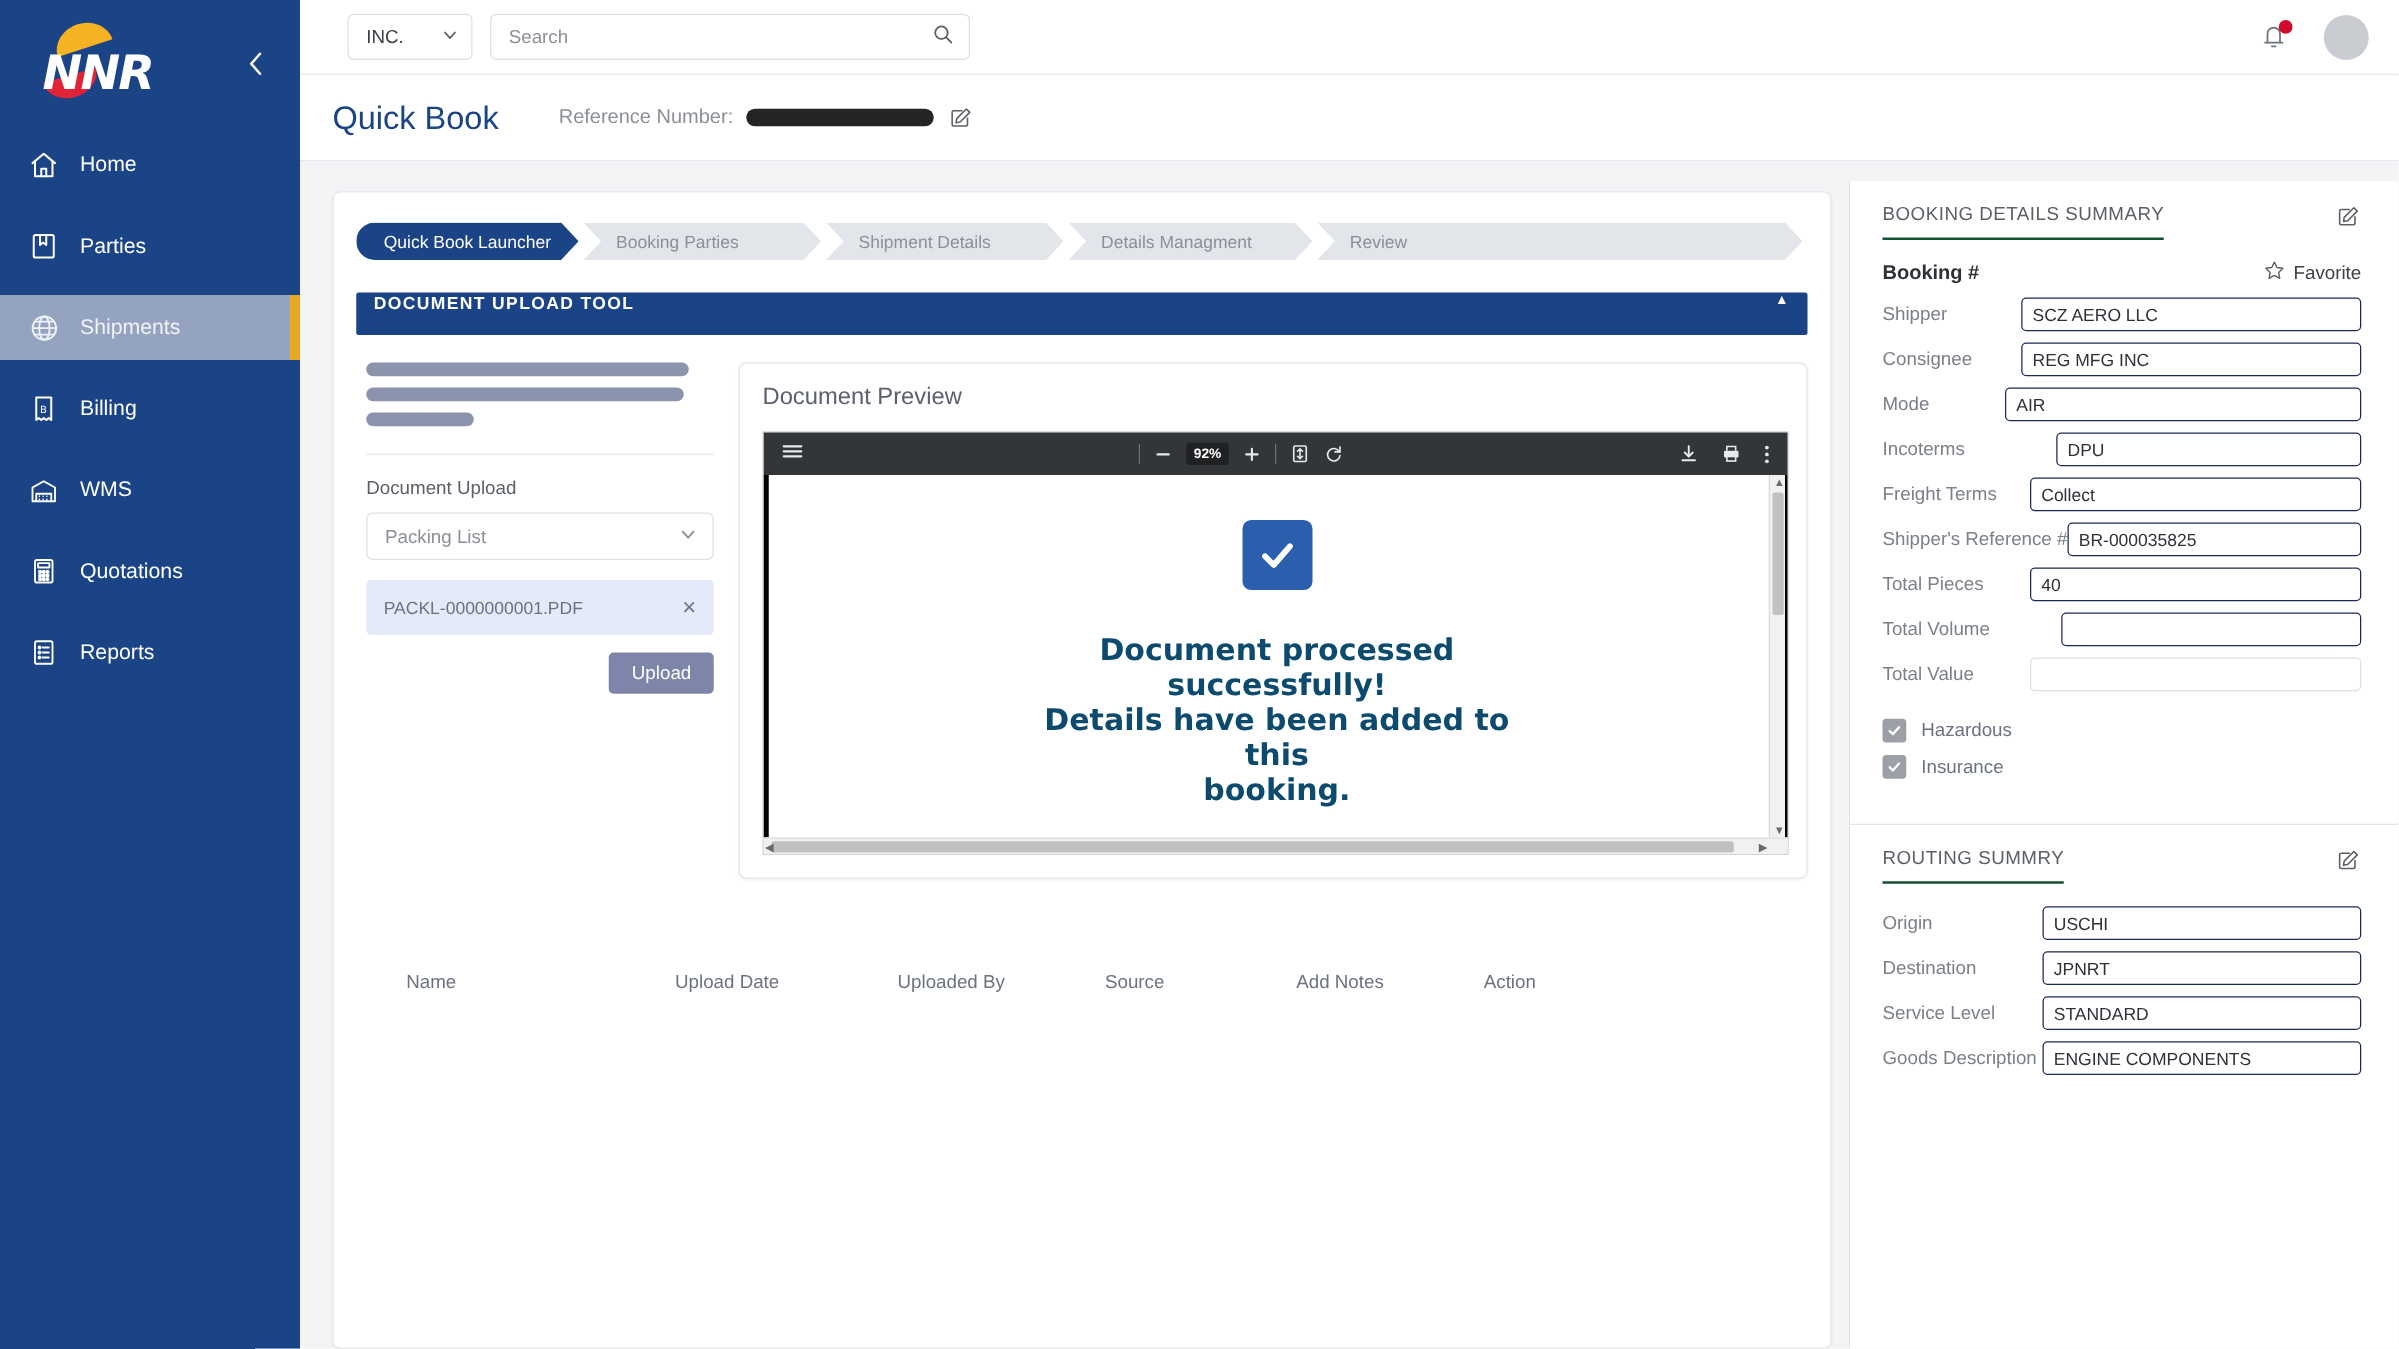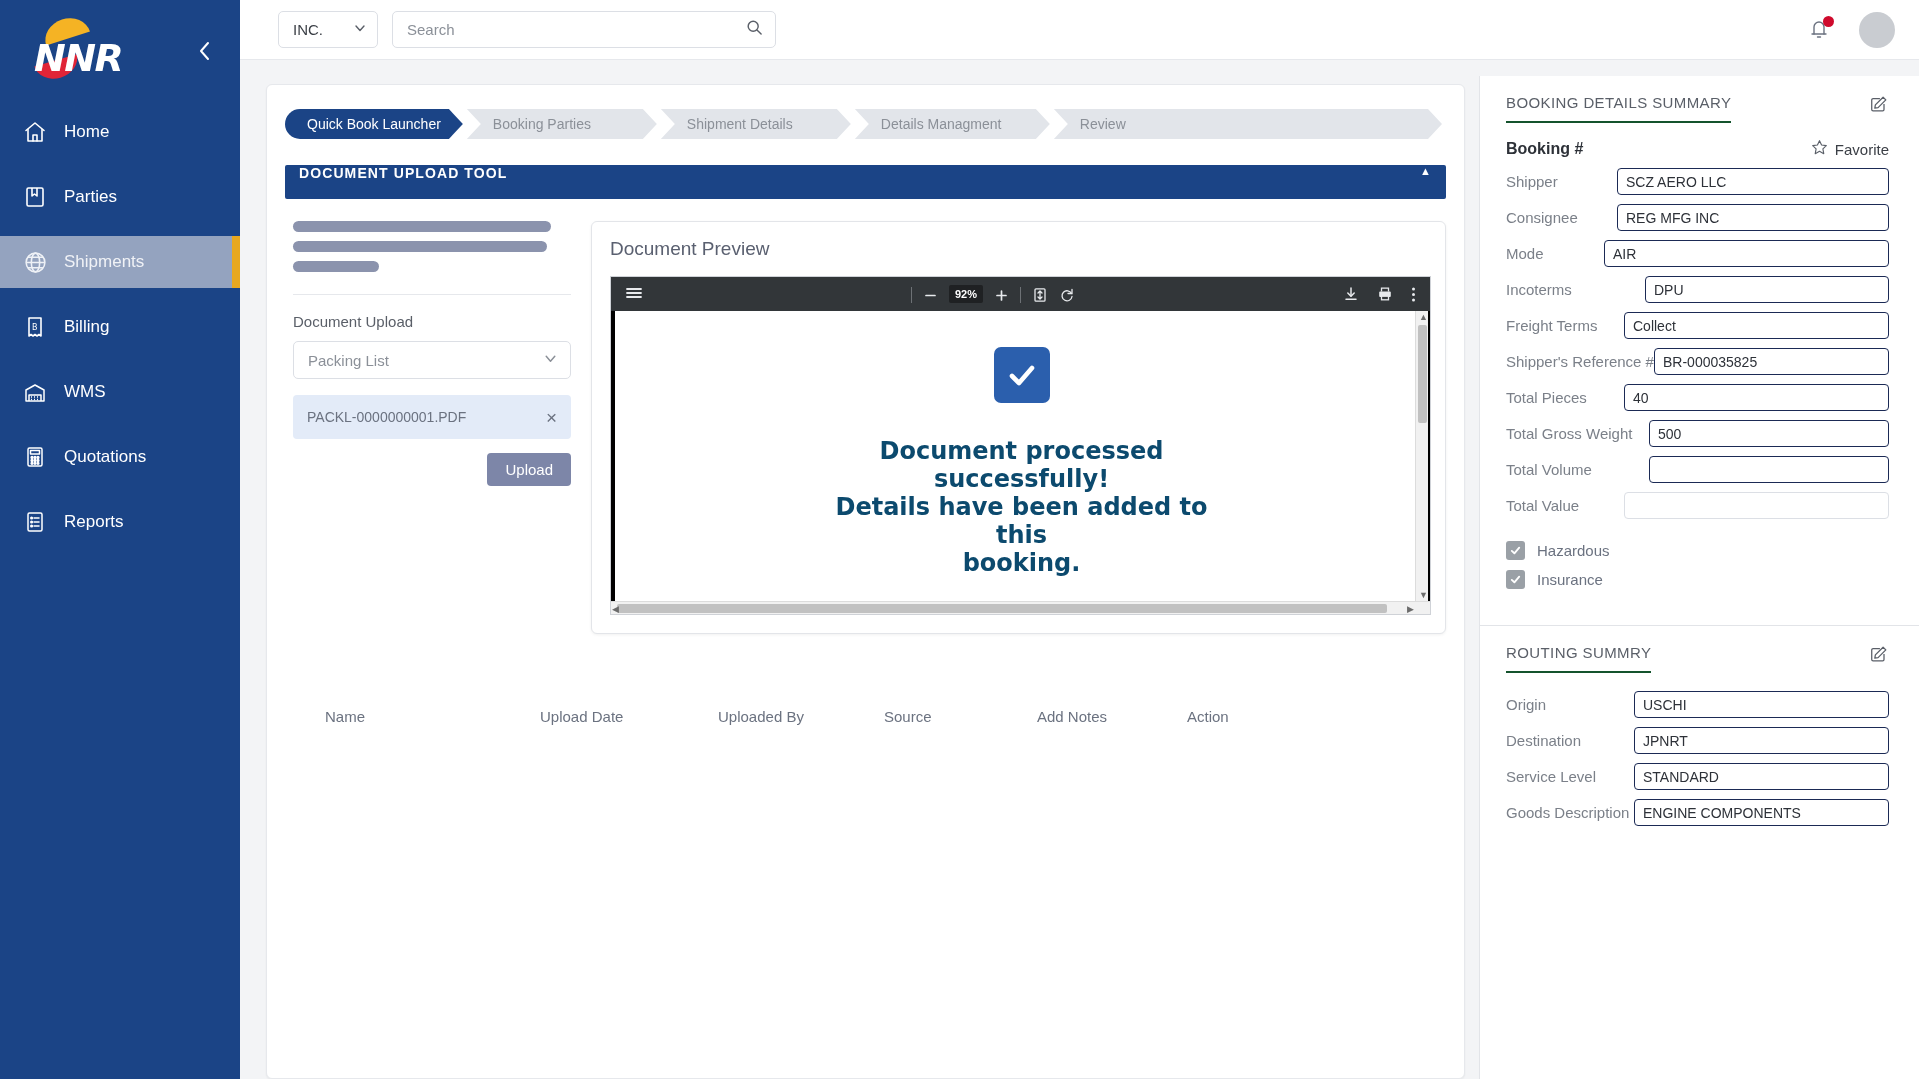--- a/index.html
+++ b/index.html
@@ -170,21 +170,21 @@
     flex: 1; border: 1px solid #e3e5e9; border-radius: 6px; background: #fff;
     padding: 16px 14px 18px 18px; min-width: 0; box-shadow: 0 1px 3px rgba(0,0,0,.06);
   }
   .preview-title { font-size: 19px; color: #5a6070; margin-bottom: 16px; }
   .pdf-frame { border: 1px solid #cfd2d7; }
   .pdf-toolbar {
     height: 34px; background: #323639; display: flex; align-items: center;
     padding: 0 14px; color: #e8eaed;
   }
   .pdf-toolbar .hamb { font-size: 16px; line-height: 1; cursor: pointer; }
-  .pdf-mid { margin-left: auto; display: flex; align-items: flex-end; gap: 11px; }
+  .pdf-mid { margin-left: auto; display: flex; align-items: center; gap: 11px; }
   .pdf-sep { width: 1px; height: 16px; background: #6d7175; }
   .pdf-zoom {
     background: #1f2123; color: #fff; font-size: 11px; font-weight: bold;
     padding: 3px 6px; border-radius: 2px;
   }
   .pdf-ic { cursor: pointer; display: flex; align-items: center; }
   .pdf-right { margin-left: auto; display: flex; align-items: center; gap: 18px; }
   .pdf-page {
     background: #fff; height: 290px; position: relative; overflow: hidden;
     display: flex; flex-direction: column; align-items: center;
@@ -397,20 +397,32 @@
             <path d="M7 17V10a5 5 0 0 1 10 0v7"></path>
               <path d="M5 17h14"></path>
               <path d="M10.5 20h3"></path>
           </svg>
           <span class="bell-dot"></span>
         </div>
         <div class="avatar"></div>
       </div>
     </div>
 
+    <div class="titlebar">
+      <div class="page-title">Quick Book</div>
+      <div class="ref-label">Reference Number:</div>
+      <span class="ref-redacted"></span>
+      <span class="edit-ico">
+        <svg width="20" height="20" viewBox="0 0 22 22" fill="none" stroke="#5a5f68" stroke-width="1.4" stroke-linejoin="round">
+          <path d="M3 6.5a1.5 1.5 0 0 1 1.5-1.5H12"></path>
+            <path d="M3 6.5V17a1.5 1.5 0 0 0 1.5 1.5H15A1.5 1.5 0 0 0 16.5 17v-6"></path>
+          <path d="M15.5 3.5l3 3L10 15l-3.6.6L7 12z"></path>
+        </svg>
+      </span>
+    </div>
 
     <div class="body-split">
 
       <div class="left-col">
         <div class="card">
 
           <div class="stepper">
             <div class="step s1">
               <span>Quick Book Launcher</span>
             </div>
@@ -614,24 +626,20 @@
           </div>
           <div class="frow">
             <span class="flabel">Shipper's Reference #</span>
             <span class="finput" style="width:235px">BR-000035825</span>
           </div>
           <div class="frow">
             <span class="flabel">Total Pieces</span>
             <span class="finput" style="width:265px">40</span>
           </div>
           <div class="frow">
-            <span class="flabel">Total Gross Weight</span>
-            <span class="finput" style="width:240px">500</span>
-          </div>
-          <div class="frow">
             <span class="flabel">Total Volume</span>
             <span class="finput" style="width:240px"></span>
           </div>
           <div class="frow">
             <span class="flabel">Total Value</span>
             <span class="finput muted" style="width:265px"></span>
           </div>
 
           <div class="checks">
             <div class="chk-row">

